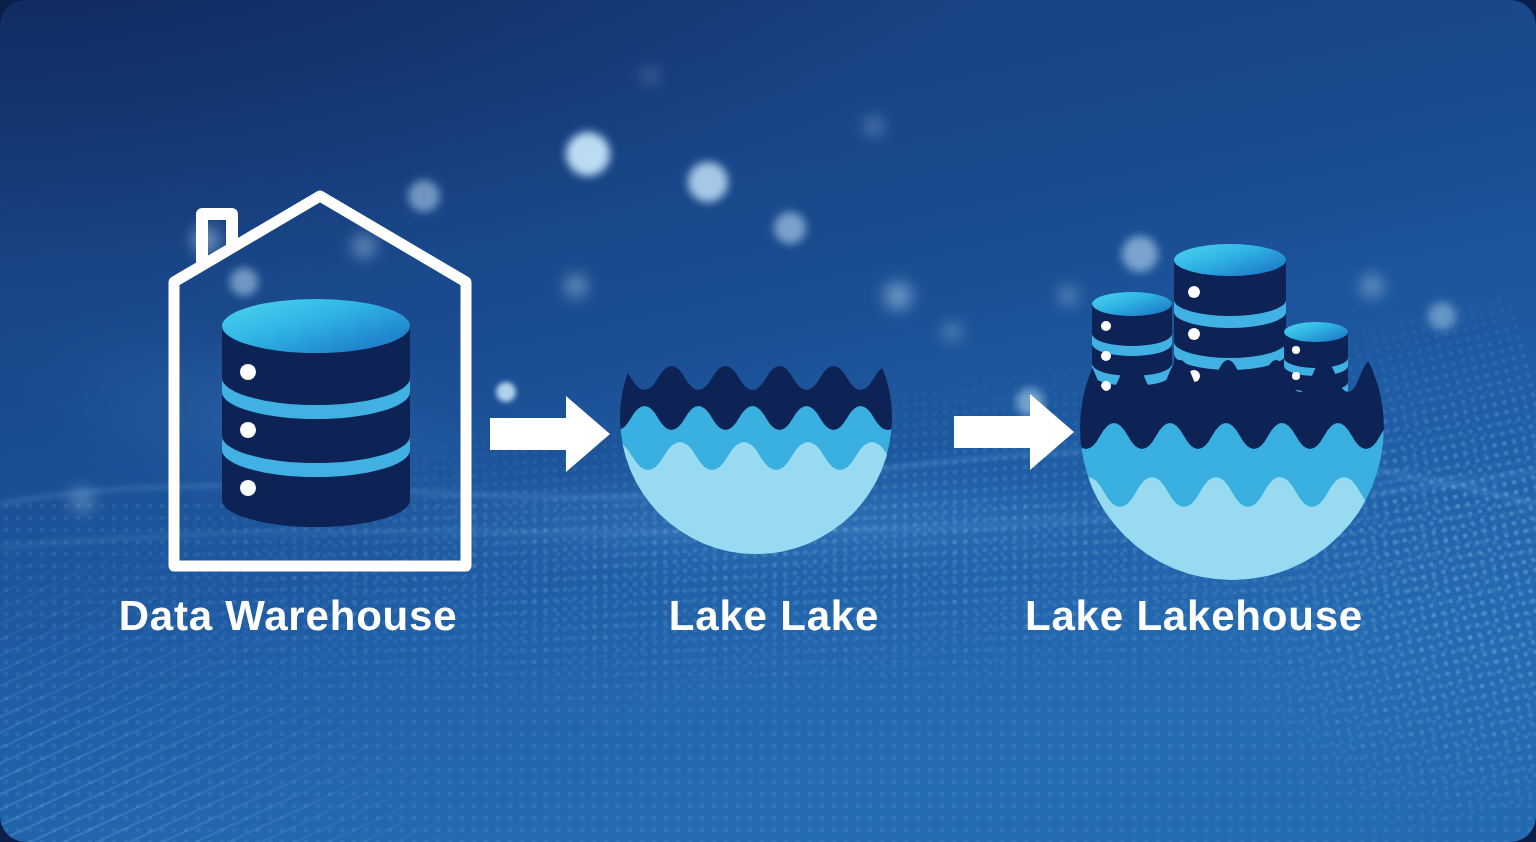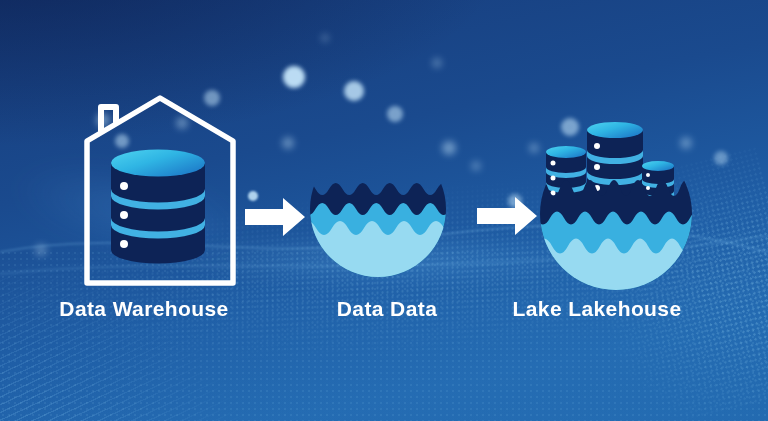--- a/index.html
+++ b/index.html
@@ -3,20 +3,21 @@
 <meta charset="utf-8">
 <style>
   html,body{margin:0;padding:0;background:#0c1f4a;}
   #canvas{
     position:relative;width:768px;height:421px;overflow:hidden;
     font-family:"Liberation Sans","DejaVu Sans",sans-serif;
     background:
       radial-gradient(140% 95% at 82% 110%, rgba(40,115,185,.55), rgba(40,115,185,0) 62%),
       radial-gradient(120% 85% at 0% -12%, rgba(9,24,68,.6), rgba(9,24,68,0) 55%),
       linear-gradient(168deg, var(--background-top,#173c7b) 0%, #1a4a8e 35%, #1f5ea6 62%, var(--background-bottom,#2369b0) 82%, #1f64aa 100%);
+    border-radius: 13px;
   }
   .layer{position:absolute;pointer-events:none;}
   .rays{
     left:-30px;bottom:-40px;width:400px;height:290px;
     background:repeating-linear-gradient(155deg, rgba(150,215,255,.32) 0px, rgba(150,215,255,.32) 1.3px, transparent 1.3px, transparent 7px);
     -webkit-mask:radial-gradient(100% 100% at 0% 100%, #000 25%, transparent 72%);
     mask:radial-gradient(100% 100% at 0% 100%, #000 25%, transparent 72%);
     opacity:.5;
   }
   .dot-bottom{
@@ -182,17 +183,17 @@
       <g clip-path="url(#lakehouseClip)">
         <path style="fill:var(--icon-navy,#0d2356)" d="M536,188 q6,-16 12,0 q6,16 12,0 q6,-16 12,0 q6,16 12,0 q6,-16 12,0 q6,16 12,0 q6,-16 12,0 q6,16 12,0 q6,-16 12,0 q6,16 12,0 q6,-16 12,0 q6,16 12,0 q6,-16 12,0 q6,16 12,0 L704,298 L536,298 Z"></path>
         <path style="fill:var(--wave-mid-blue,#39b0e0)" d="M536,218 q7,13 14,0 q7,-13 14,0 q7,13 14,0 q7,-13 14,0 q7,13 14,0 q7,-13 14,0 q7,13 14,0 q7,-13 14,0 q7,13 14,0 q7,-13 14,0 q7,13 14,0 q7,-13 14,0 L704,298 L536,298 Z"></path>
         <path style="fill:var(--wave-light-blue,#97daf1)" d="M536,246 q8,-15 16,0 q8,15 16,0 q8,-15 16,0 q8,15 16,0 q8,-15 16,0 q8,15 16,0 q8,-15 16,0 q8,15 16,0 q8,-15 16,0 q8,15 16,0 q8,-15 16,0 q8,15 16,0 L728,298 L536,298 Z"></path>
       </g>
     </g>
   </svg>
 
   <div class="labels">
     <div id="lbl-warehouse" class="stage-label">Data Warehouse</div>
-    <div id="lbl-lake" class="stage-label">Data Data</div>
+    <div id="lbl-lake" class="stage-label">Lake Lake</div>
     <div id="lbl-lakehouse" class="stage-label">Lake Lakehouse</div>
   </div>
 
 </div>
 
 </body></html>

